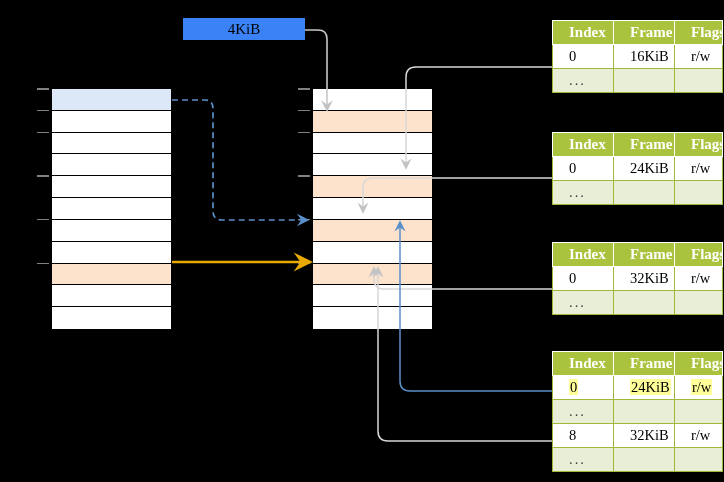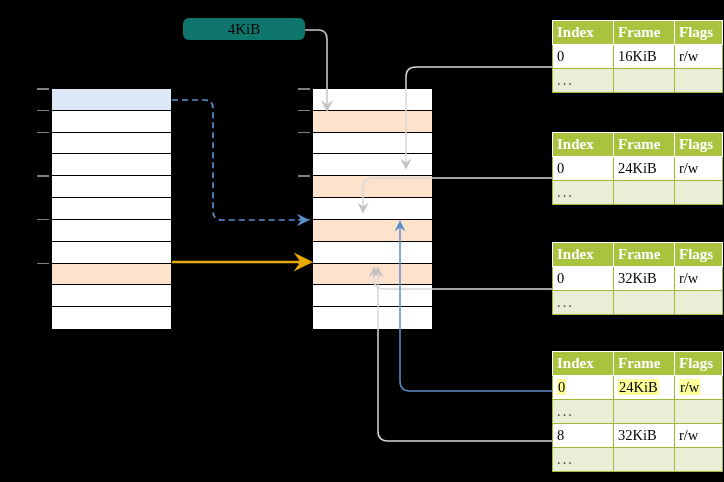--- a/index.html
+++ b/index.html
@@ -39,41 +39,40 @@
   .tick {
     position: absolute;
     height: 1.5px;
     width: 12px;
     background: #808080;
   }
 
   
   .labelbox {
     position: absolute;
-    background: #0f766e;
+    background: #3b82f6;
     color: #000000;
     font-size: 15px;
     text-align: center;
     line-height: 22px;
     height: 22px;
     white-space: nowrap;
-    border-radius: 6px;
   }
 
   
   .ptable {
     position: absolute;
     border-collapse: collapse;
     table-layout: fixed;
     background: #ffffff;
     font-size: 14.5px;
   }
   .ptable th, .ptable td {
     border: 1.2px solid #9fb83a;
-    padding: 1px 4px;
+    padding: 1px 16px;
     height: 24px;
     box-sizing: border-box;
     text-align: left;
     font-weight: normal;
     color: #000000;
     overflow: hidden;
     white-space: nowrap;
   }
   .ptable th {
     background: #aac33f;

